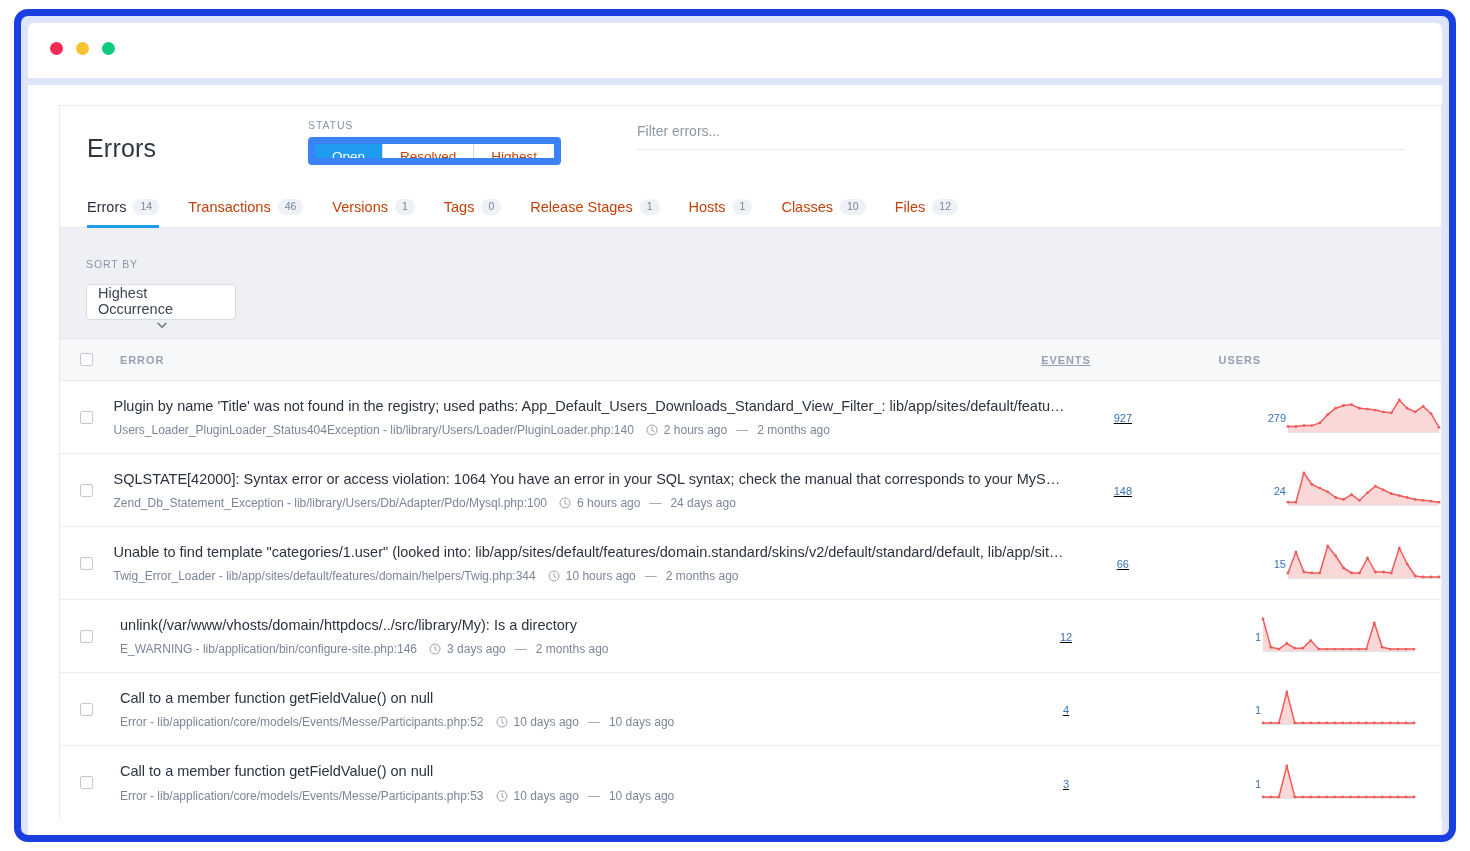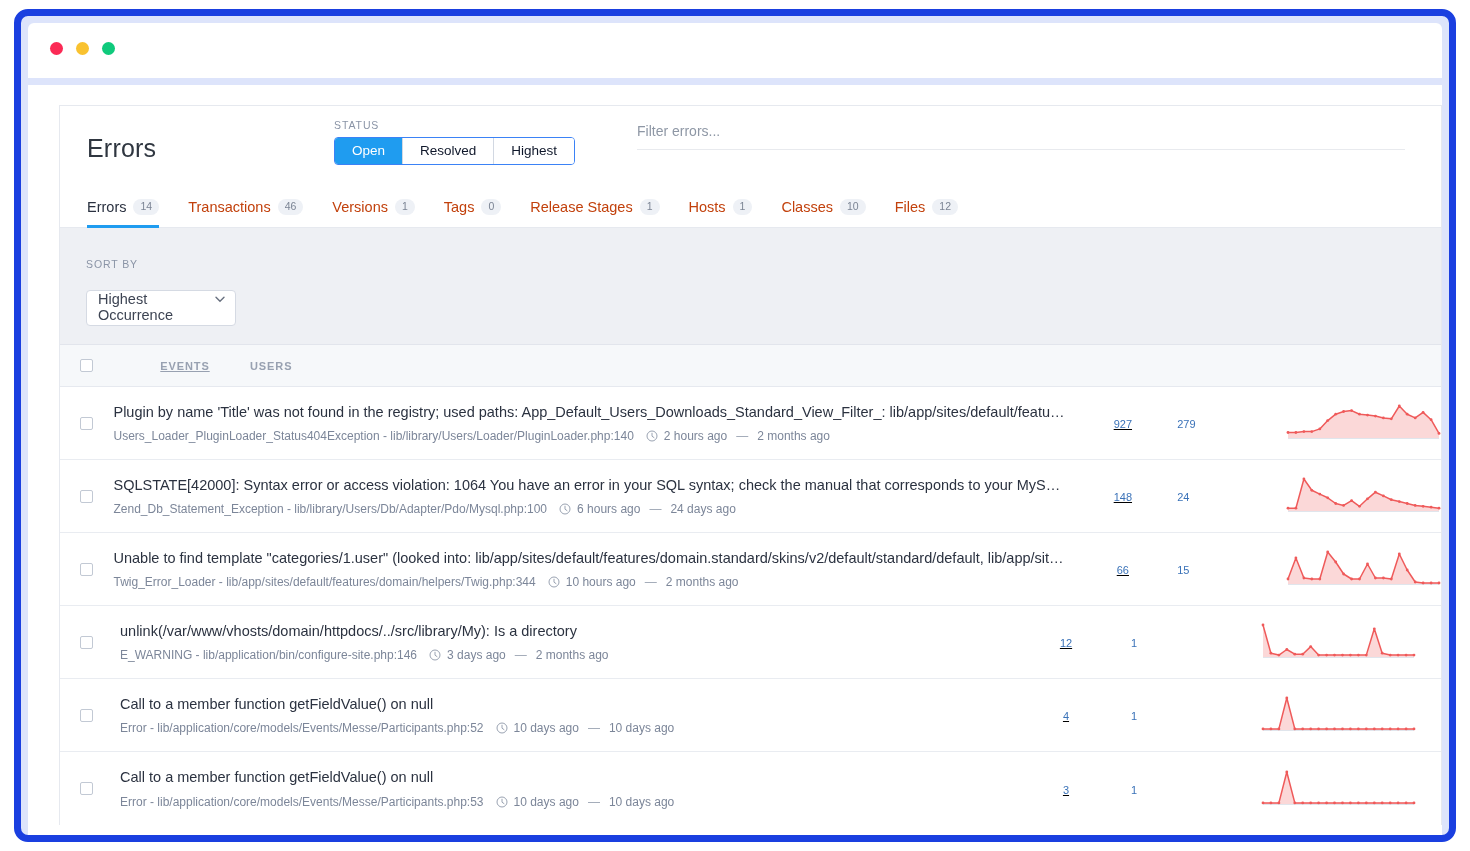--- a/index.html
+++ b/index.html
@@ -63,32 +63,32 @@
   .card-head {
     position: relative;
     height: 78px;
     padding-left: 27px;
   }
   .page-title {
     position: absolute; left: 27px; top: 28px;
     font-size: 25px; color: #2f3640; font-weight: 400;
     letter-spacing: .2px;
   }
-  .status-group { position: absolute; left: 274px; top: 13px; }
+  .status-group { position: absolute; left: 248px; top: 13px; }
   .field-label {
     font-size: 10.5px; letter-spacing: .9px; color: #8a94a6;
     text-transform: uppercase; font-weight: 400;
   }
   .seg {
     margin-top: 6px; display: flex;
-    border: 1px solid #3b82f6; border-radius: 4px; overflow: hidden;
+    border: 7px solid #3b82f6; border-radius: 4px; overflow: hidden;
     background: #fff; height: 28px;
   }
   .seg-btn {
-    font-size: 13.5px; color: #0f172a; background: #fff;
+    font-size: 13.5px; color: #c2410c; background: #fff;
     padding: 0 17px; line-height: 26px; border: none;
     border-right: 1px solid #d2d8e2; cursor: pointer;
     font-family: inherit; white-space: nowrap;
   }
   .seg-btn:last-child { border-right: none; }
   .seg-btn.active { background: #1f9cf0; color: #ffffff; }
 
   .filter-wrap { position: absolute; left: 577px; top: 16px; width: 768px; }
   .filter-input {
     width: 100%; border: none; border-bottom: 1px solid #e8eaee;
@@ -121,43 +121,43 @@
     width: calc(100% - 15px); height: 3px; background: #1f9cf0;
   }
 
   
   .sortbar {
     background: #eef0f4;
     border-bottom: 1px solid #e2e5ec;
     padding: 30px 0 18px 26px;
   }
   .select-box {
-    margin-top: 20px; width: 150px; height: 36px;
+    margin-top: 14px; width: 150px; height: 36px;
     border: 1px solid #d5dae3; border-radius: 4px; background: #fff;
-    display: flex; justify-content: space-between;
-    padding: 0 10px 0 11px; cursor: pointer;
+    display: flex; align-items: center; justify-content: space-between;
+    padding: 0 10px 0 11px; cursor: pointer; flex-direction: column;
   }
   .select-val { font-size: 14.5px; color: #3d4453; }
   .chev { width: 11px; height: 11px; color: #68707f; }
 
   
   .thead {
     display: flex; align-items: center;
     height: 42px; background: #f6f8fa;
     border-bottom: 1px solid #e6e9ef;
     padding-left: 20px;
   }
   .th {
     font-size: 11px; letter-spacing: .9px; font-weight: bold;
     color: #98a1b1; text-transform: uppercase;
   }
   .col-check { width: 40px; display: flex; align-items: center; }
   .col-err   { flex: 1; }
   .col-ev    { width: 130px; text-align: center; text-decoration: underline; }
-  .col-us    { width: 130px; text-align: left; }
+  .col-us    { width: 130px; text-align: right; }
   .col-spark { width: 180px; }
 
   .cbox {
     width: 13px; height: 13px; border: 1px solid #c2c9d4;
     border-radius: 2px; background: #fff; cursor: pointer;
     display: inline-block;
   }
 
   .row {
     display: flex; align-items: center;
@@ -260,20 +260,21 @@
                   <path d="M2 4.2 L6 8.2 L10 4.2" fill="none" stroke="#68707f" stroke-width="1.4" stroke-linecap="round"></path>
                 </svg>
             </span>
           </div>
         </div>
 
         <div class="thead">
           <div class="col-check">
             <span class="cbox"></span>
           </div>
+          <div class="col-err th">ERROR</div>
           <div class="col-ev th">EVENTS</div>
           <div class="col-us th">USERS</div>
           <div class="col-spark"></div>
         </div>
 
         <div id="tbody">
             <div class="row">
               <div class="col-check">
                 <span class="cbox"></span>
               </div>

